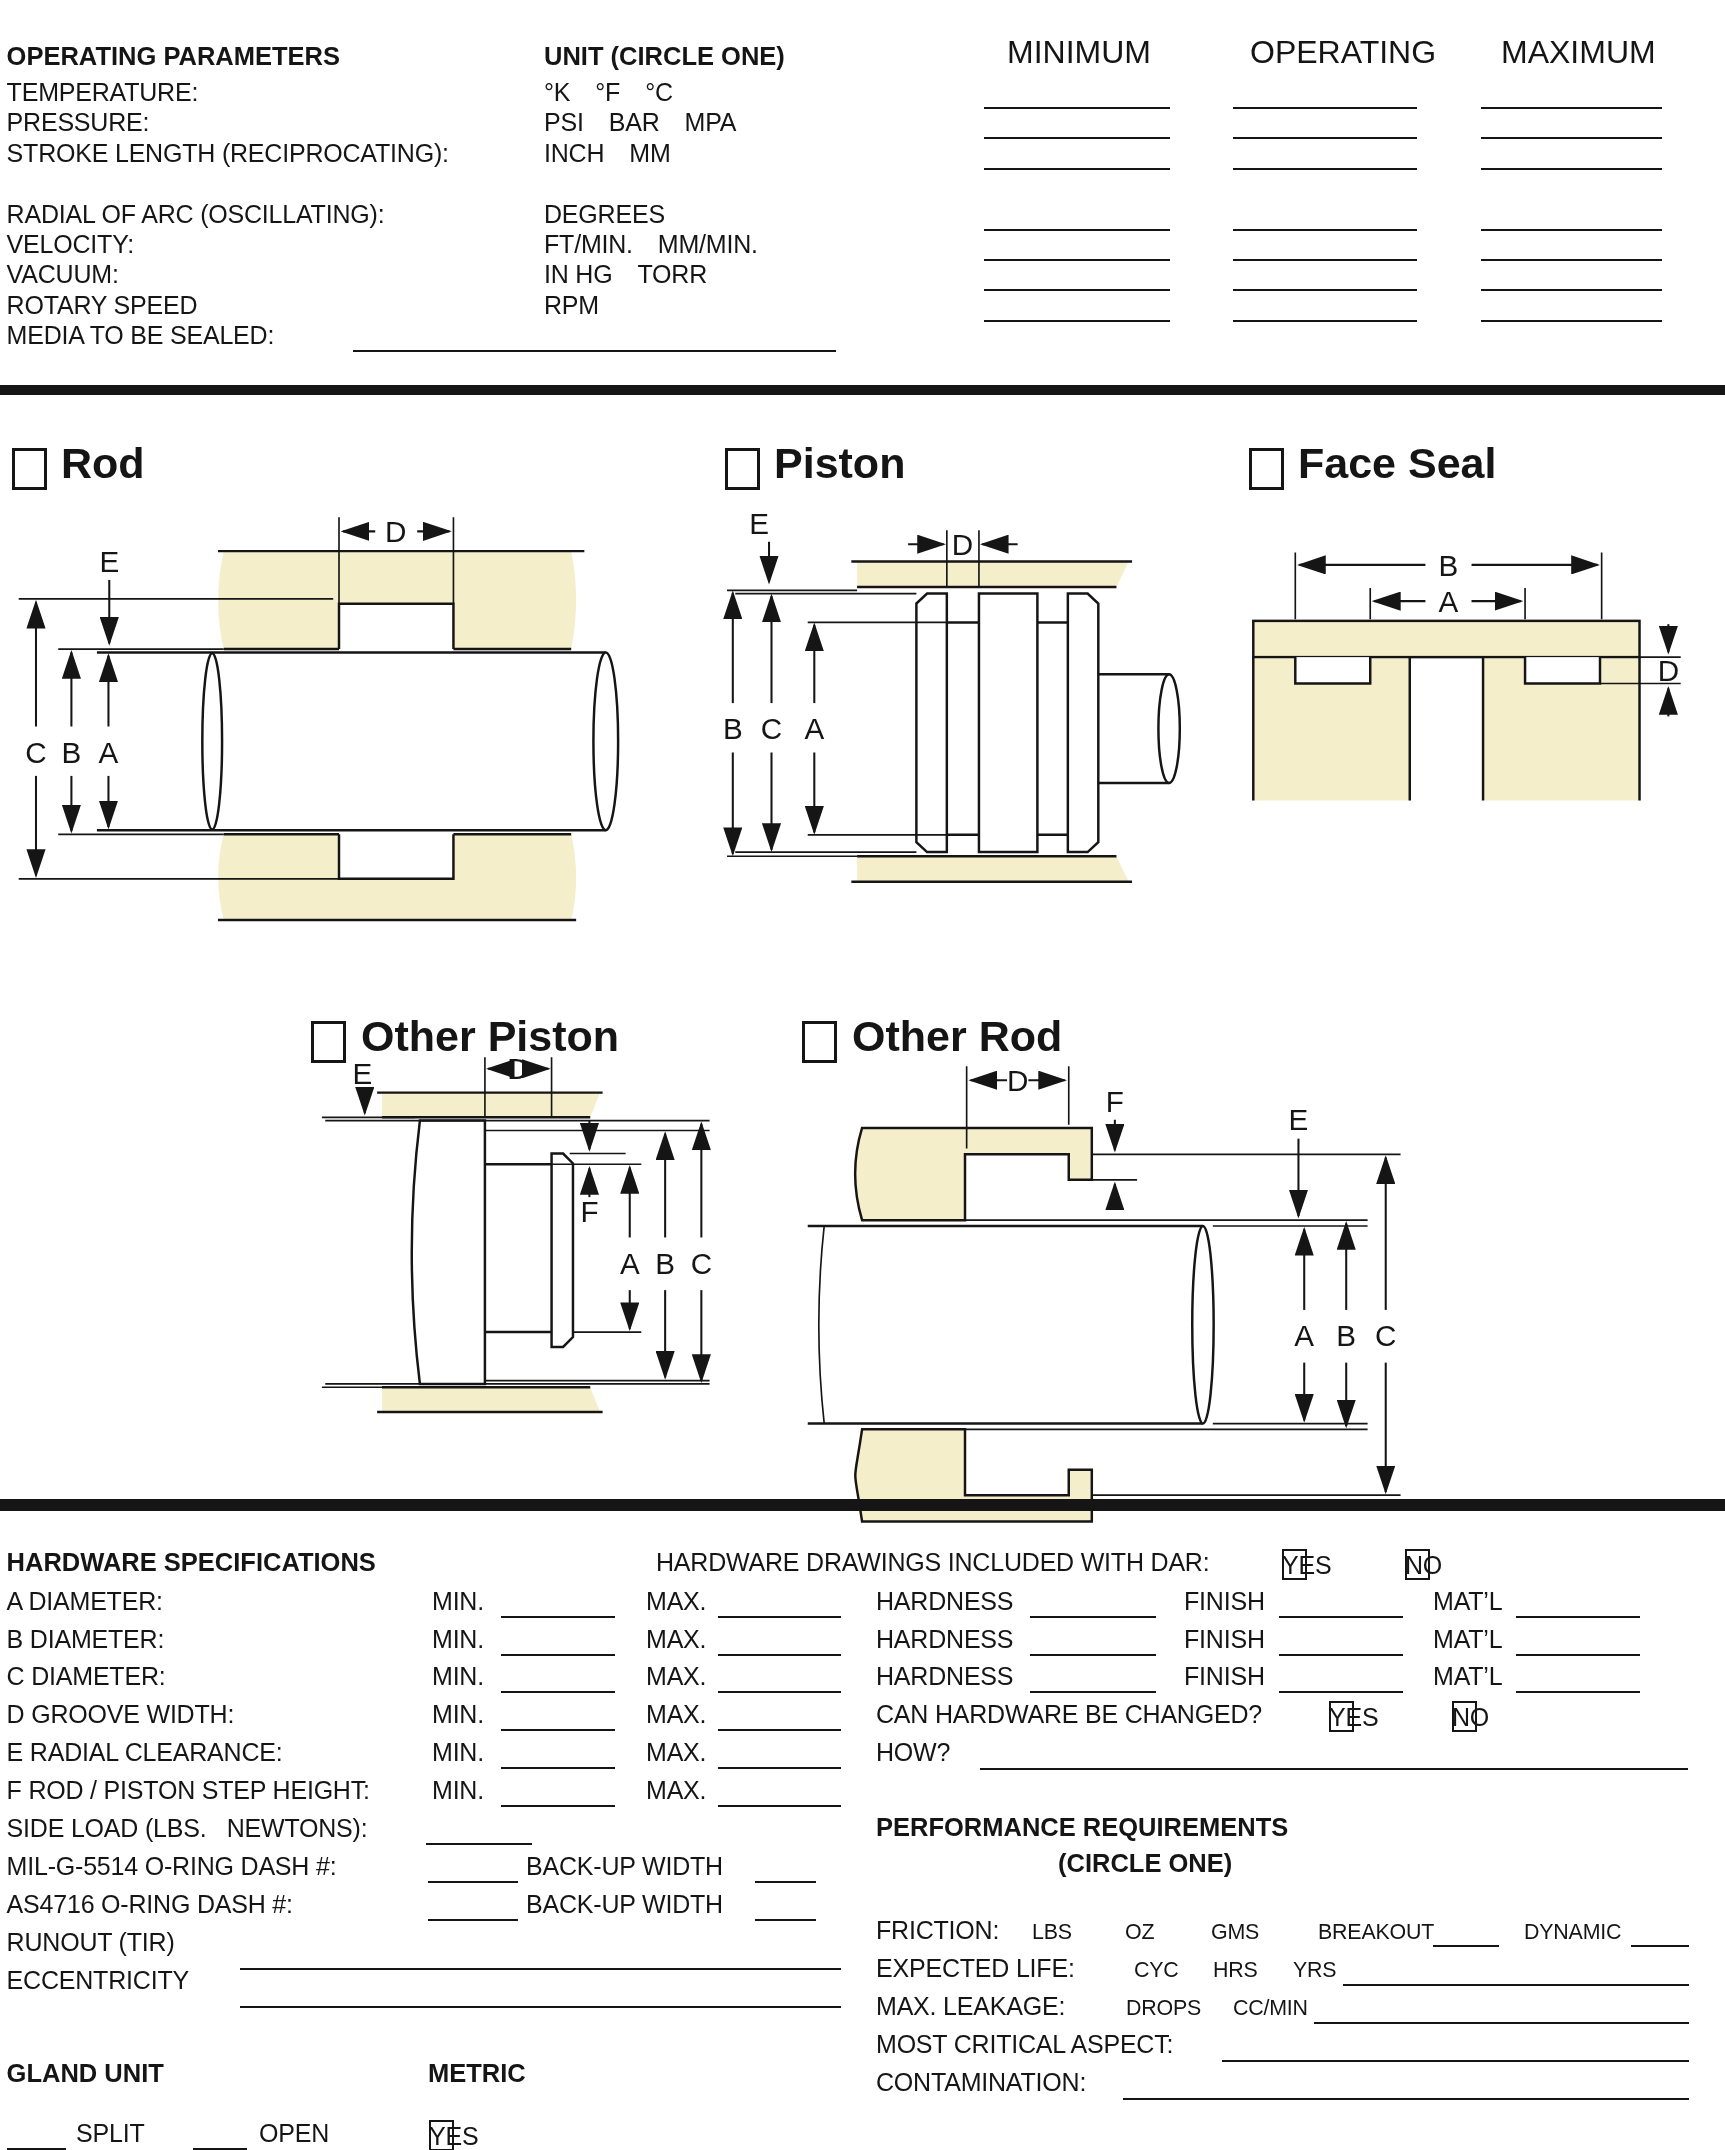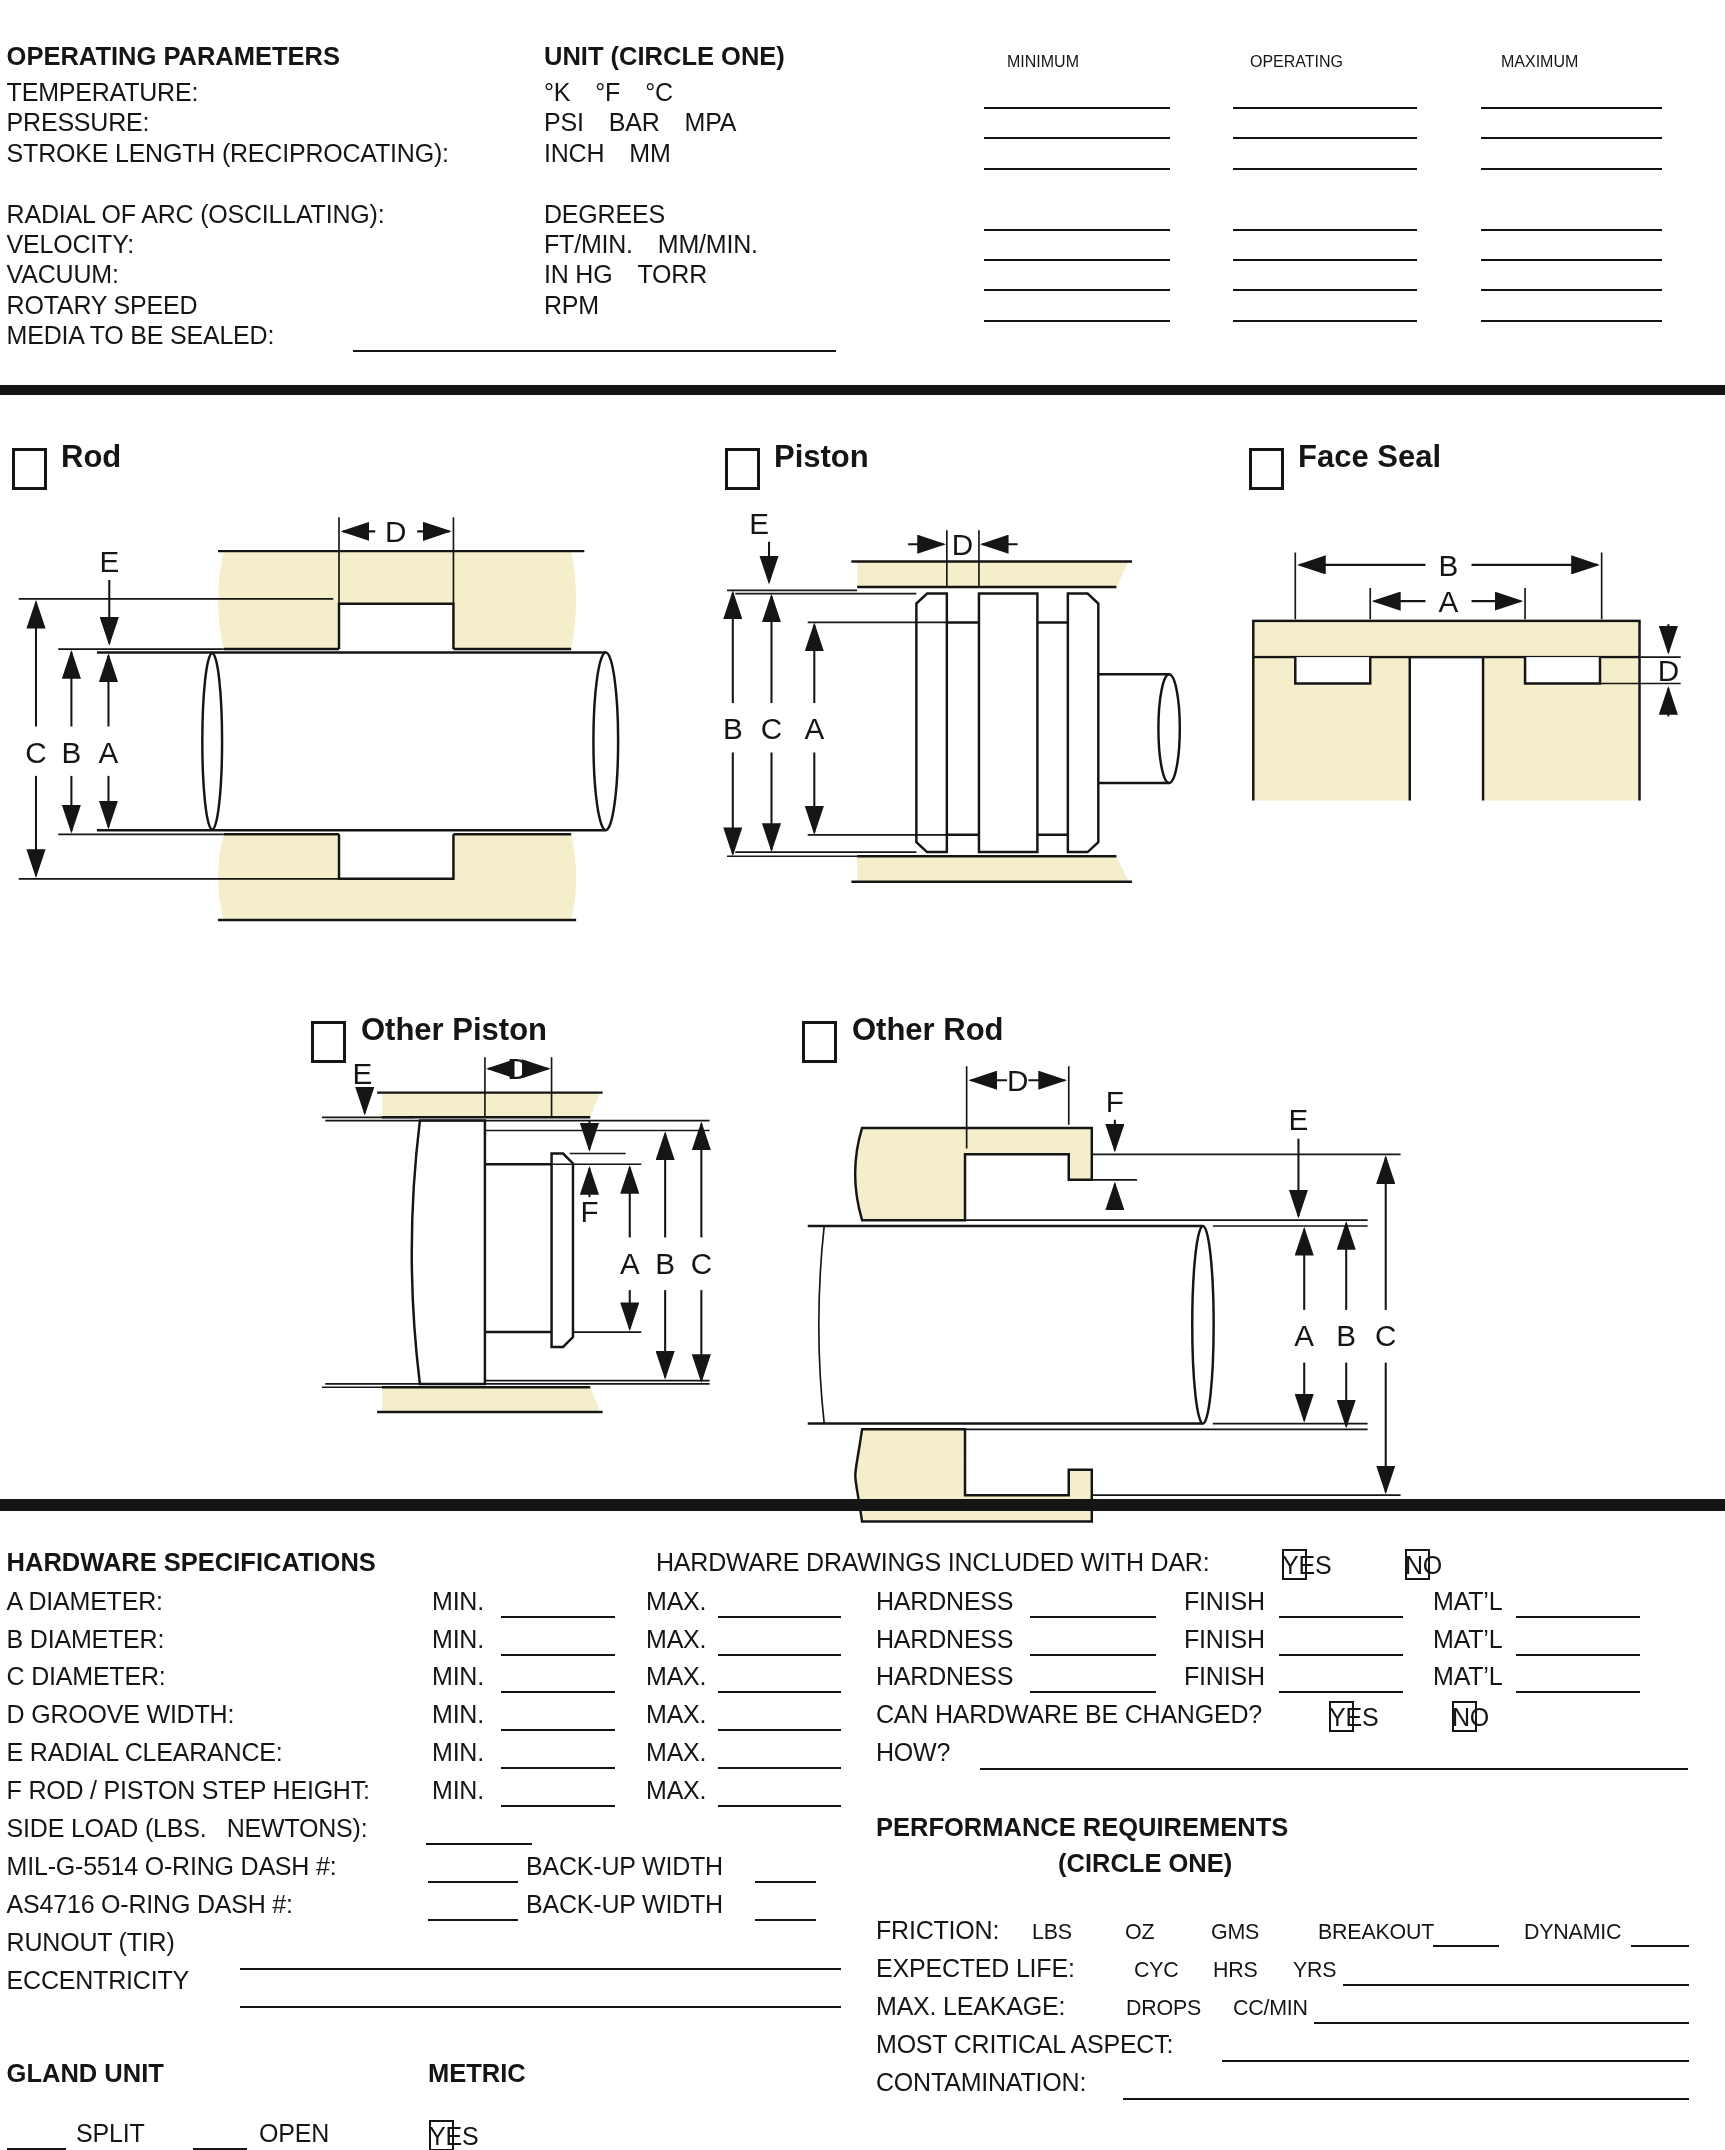--- a/index.html
+++ b/index.html
@@ -2,30 +2,30 @@
 <html style="font-size:13px"><head>
 <meta charset="utf-8">
 <style>
   html,body{margin:0;padding:0;background:#888;}
   #page{position:relative;width:1726px;height:2151px;background:#ffffff;
         font-family:"Liberation Sans",sans-serif;color:#151515;overflow:hidden;}
   .row{position:absolute;left:0;width:1686px;height:30px;}
   .row span{position:absolute;bottom:0;white-space:nowrap;}
   .t{font-size:25px;letter-spacing:-0.2px;}
   .h1{font-size:25.5px;font-weight:bold;white-space:nowrap;}
-  .h2{font-size:16px;white-space:nowrap;}
+  .h2{font-size:32px;white-space:nowrap;}
   .sub{font-size:21.4px;}
   .blank{position:absolute;border-bottom:2.5px solid #151515;height:25px;}
   .units{position:absolute;left:544px;bottom:0;display:flex;gap:25px;}
   .units span{position:static;}
   .divider{position:absolute;left:0;width:1726px;background:#151515;}
   .cbl{position:absolute;width:29px;height:36px;border:3.3px solid #151515;background:#fff;}
   .cbs{display:inline-block;width:21.4px;height:27px;border:2.5px solid #151515;background:#fff;
        vertical-align:-6.6px;margin-right:10px;}
-  .dhead{position:absolute;font-size:31px;font-weight:bold;white-space:nowrap;text-align:center;}
+  .dhead{position:absolute;font-size:43px;font-weight:bold;white-space:nowrap;text-align:center;}
   svg.diag{position:absolute;overflow:visible;}
   svg.diag text{font-family:"Liberation Sans",sans-serif;font-size:36px;fill:#151515;text-anchor:middle;}
   .tan{fill:#f5eecb;stroke:none;}
   .tano{fill:#f5eecb;stroke:#151515;stroke-width:3;}
   .ln3{stroke:#151515;stroke-width:3;fill:none;}
   .ln2{stroke:#151515;stroke-width:2;fill:none;}
   .dim{stroke:#151515;stroke-width:2.5;fill:none;}
   .wh{fill:#ffffff;stroke:#151515;stroke-width:3;}
 </style>
 </head>

